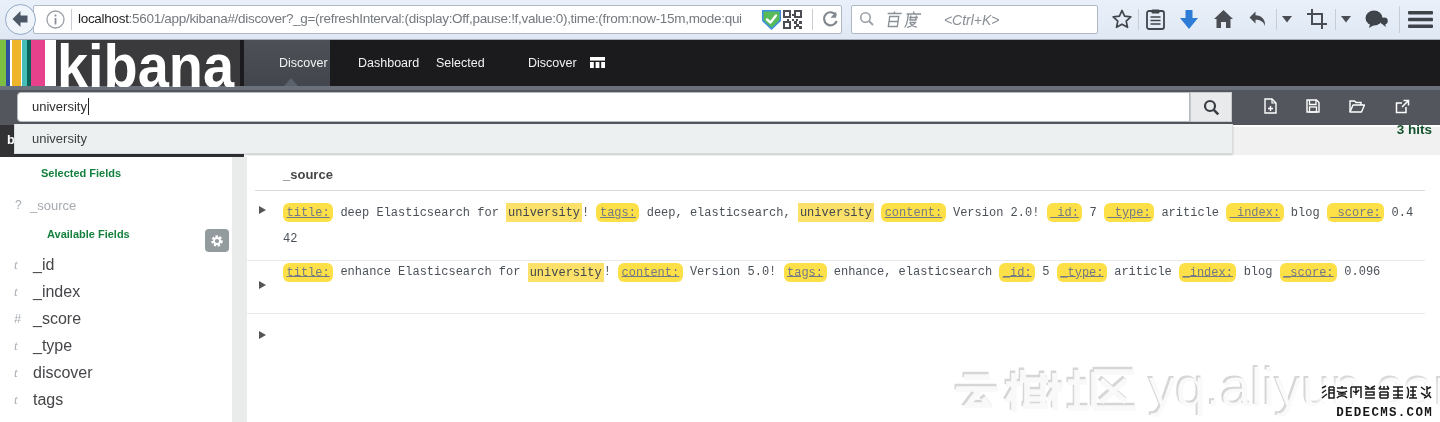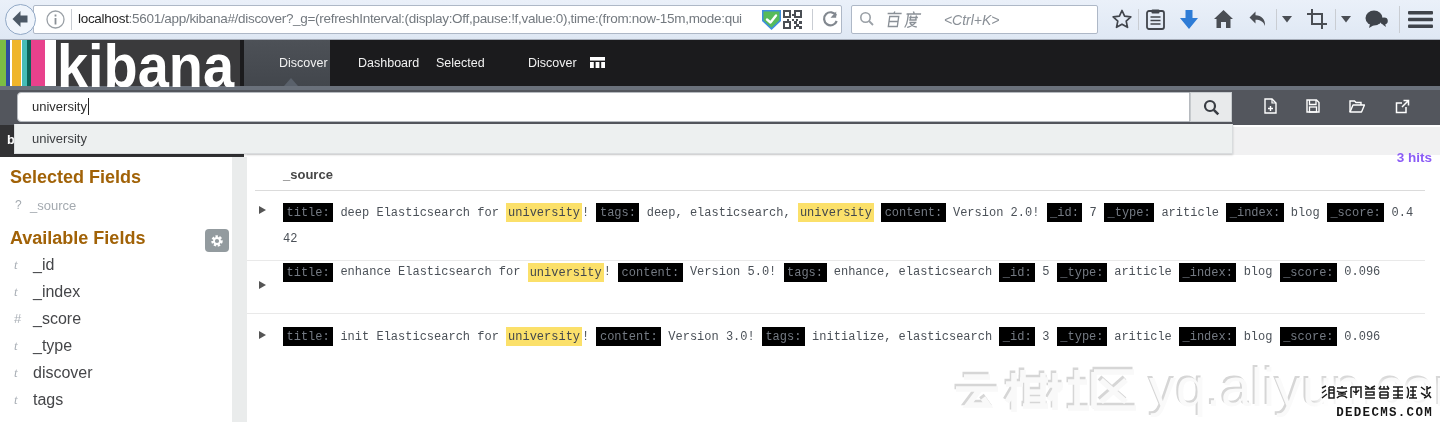--- a/index.html
+++ b/index.html
@@ -23,41 +23,41 @@
 #tri{left:284px;top:78px;width:0;height:0;border-left:7px solid transparent;border-right:7px solid transparent;border-bottom:8px solid #5A616B;z-index:2;}
 #band{left:0;top:86px;width:1440px;height:4px;background:#6A717B;}
 
 #qbar{left:0;top:90px;width:1440px;height:35px;background:#53565D;}
 #qinput{left:17px;top:92px;width:1171px;height:28px;background:#fff;border:1px solid #B6BABF;border-radius:4px 0 0 4px;}
 #qtext{left:32px;top:99px;font-size:13px;color:#2E2E2E;}
 #qcursor{left:88px;top:98px;width:1px;height:17px;background:#222;}
 #qbtn{left:1190px;top:92px;width:42px;height:30px;background:#E8EAEB;border:1px solid #C6CACD;box-sizing:border-box;}
 
 #hitsstrip{left:247px;top:127px;width:1193px;height:28px;background:#F1F1F2;}
-#hits{right:8px;top:150px;font-size:13.5px;font-weight:bold;color:#8b5cf6;}
+#hits{right:8px;top:122px;font-size:13.5px;font-weight:bold;color:#14532d;}
 #blogbar{left:0;top:125px;width:244px;height:32px;background:#323234;}
 #blogtxt{left:7px;top:132px;font-size:13px;font-weight:bold;color:#fff;}
 
 #dropdown{left:14px;top:124px;width:1217px;height:29px;background:#EDF0F0;border:1px solid #D9DCDE;border-top:none;box-shadow:0 1px 2px rgba(0,0,0,0.18);z-index:5;}
 #ddtext{left:17px;top:6.5px;font-size:13px;color:#3E4043;}
 
 #sidebar{left:0;top:157px;width:232px;height:265px;background:#fff;}
 #gutter{left:232px;top:157px;width:15px;height:265px;background:#EAECEC;}
-.shead{font-size:18px;font-weight:bold;color:#a16207;}
+.shead{font-size:11px;font-weight:bold;color:#15803d;margin-left:31px;}
 .ficon{font-family:"Liberation Serif",serif;font-style:italic;font-size:13px;color:#A9AFB6;}
 .flbl{font-size:16px;color:#454649;}
 .fmut{font-size:13px;color:#A4AAB0;}
 #gearbtn{left:205px;top:229px;width:24px;height:23px;background:#939B9F;border-radius:4px;}
 
 #thead{left:283px;top:167px;font-size:13px;font-weight:bold;color:#474747;}
 #theadline{left:255px;top:190px;width:1170px;height:1px;background:#DBDBDB;}
 .rowsep{left:247px;height:1px;background:#E9E9E9;}
 .caret{width:0;height:0;border-top:4.5px solid transparent;border-bottom:4.5px solid transparent;border-left:7px solid #555;}
 .rowtxt{left:283px;width:1145px;font-family:"Liberation Mono",monospace;font-size:12px;line-height:26px;color:#4B5158;white-space:nowrap;}
-.b{background:#000000;color:#747A83;padding:2.5px 3.5px;border-radius:0;}
+.b{background:#fde047;color:#747A83;padding:2.5px 3.5px;border-radius:6px;text-decoration:underline;}
 mark{background:#FBE06A;color:#42474D;padding:2.5px 2px;}
 
 #wm2{right:7px;top:385px;text-align:right;z-index:4;background:rgba(255,255,255,0.75);box-shadow:0 0 6px 4px rgba(255,255,255,0.75);}
 #dedecms{font-size:12.5px;font-weight:bold;color:#161616;letter-spacing:1.3px;font-family:"Liberation Mono",monospace;}
 </style></head>
 <body>
 <div id="page">
   <div class="abs" id="chrome"></div>
   <div class="abs" id="urlbar"></div>
   <div class="abs" id="backbtn"></div>
@@ -206,21 +206,21 @@
   <div class="abs" id="hitsstrip"></div>
   <div class="abs" id="hits">3 hits</div>
   <div class="abs" id="blogbar"></div>
   <div class="abs" id="blogtxt">blog</div>
 
   <div class="abs" id="sidebar"></div>
   <div class="abs" id="gutter"></div>
   <div class="abs shead" style="left:10px;top:167px">Selected Fields</div>
   <div class="abs fmut" style="left:15px;top:198px;font-size:12px">?</div>
   <div class="abs fmut" style="left:30px;top:198px">_source</div>
-  <div class="abs shead" style="left:10px;top:228px">Available Fields</div>
+  <div class="abs shead" style="left:16px;top:228px">Available Fields</div>
   <div class="abs" id="gearbtn"></div>
   <svg class="abs" style="left:210px;top:234px" width="14" height="14" viewBox="0 0 14 14">
       <circle cx="7" cy="7" r="4.4" fill="none" stroke="#fff" stroke-width="2.6" stroke-dasharray="2.3 1.45"></circle>
       <circle cx="7" cy="7" r="3" fill="none" stroke="#fff" stroke-width="1.8"></circle>
     </svg>
   <div class="abs ficon" style="left:14px;top:257px">t</div>
     <div class="abs flbl" style="left:33px;top:256px">_id</div>
   <div class="abs ficon" style="left:14px;top:284px">t</div>
     <div class="abs flbl" style="left:33px;top:283px">_index</div>
   <div class="abs ficon" style="left:14px;top:311px;font-style:normal;font-family:'Liberation Sans',sans-serif">#</div>
@@ -234,21 +234,20 @@
 
   <div class="abs" id="thead">_source</div>
   <div class="abs" id="theadline"></div>
   <div class="abs caret" style="left:259px;top:206px"></div>
   <div class="abs rowtxt" style="top:199.5px"><span class="b">title:</span> deep Elasticsearch for <mark>university</mark>! <span class="b">tags:</span> deep, elasticsearch, <mark>university</mark> <span class="b">content:</span> Version 2.0! <span class="b">_id:</span> 7 <span class="b">_type:</span> ariticle <span class="b">_index:</span> blog <span class="b">_score:</span> 0.4<br>42</div>
   <div class="abs rowsep" style="top:260px;width:1178px"></div>
   <div class="abs caret" style="left:259px;top:281px"></div>
   <div class="abs rowtxt" style="top:259px"><span class="b">title:</span> enhance Elasticsearch for <mark>university</mark>! <span class="b">content:</span> Version 5.0! <span class="b">tags:</span> enhance, elasticsearch <span class="b">_id:</span> 5 <span class="b">_type:</span> ariticle <span class="b">_index:</span> blog <span class="b">_score:</span> 0.096</div>
   <div class="abs rowsep" style="top:313px;width:1178px"></div>
   <div class="abs caret" style="left:259px;top:330.5px"></div>
-  <div class="abs rowtxt" style="top:323.5px"><span class="b">title:</span> init Elasticsearch for <mark>university</mark>! <span class="b">content:</span> Version 3.0! <span class="b">tags:</span> initialize, elasticsearch <span class="b">_id:</span> 3 <span class="b">_type:</span> ariticle <span class="b">_index:</span> blog <span class="b">_score:</span> 0.096</div>
 
   <svg class="abs" style="left:950px;top:360px" width="500" height="62" viewBox="0 0 500 62">
     <g stroke="#D6D6D6" stroke-width="5.6" fill="none" transform="translate(-1.5,-2.5)">
       <path d="M14 17 H40 M6 29 H48 M30 29 L18 45 H38 L33 38"></path>
       <path d="M64 13 V52 M56 24 H73 M64 30 L57 42 M73 10 V20 M70 20 H98 M77 20 V46 M93 13 V46 M77 32 H93 M77 39 H93 M73 46 H98"></path>
       <path d="M105 13 V50 M98 25 H113 M105 30 L99 40 M111 31 L105 25 M127 10 V50 M118 22 H137 M118 48 H139"></path>
       <path d="M144 12 H184 M144 12 V48 M144 48 H186 M151 20 L176 42 M176 20 L151 42"></path>
     </g>
     <g stroke="#F9F9F9" stroke-width="5.6" fill="none">
       <path d="M14 17 H40 M6 29 H48 M30 29 L18 45 H38 L33 38"></path>

